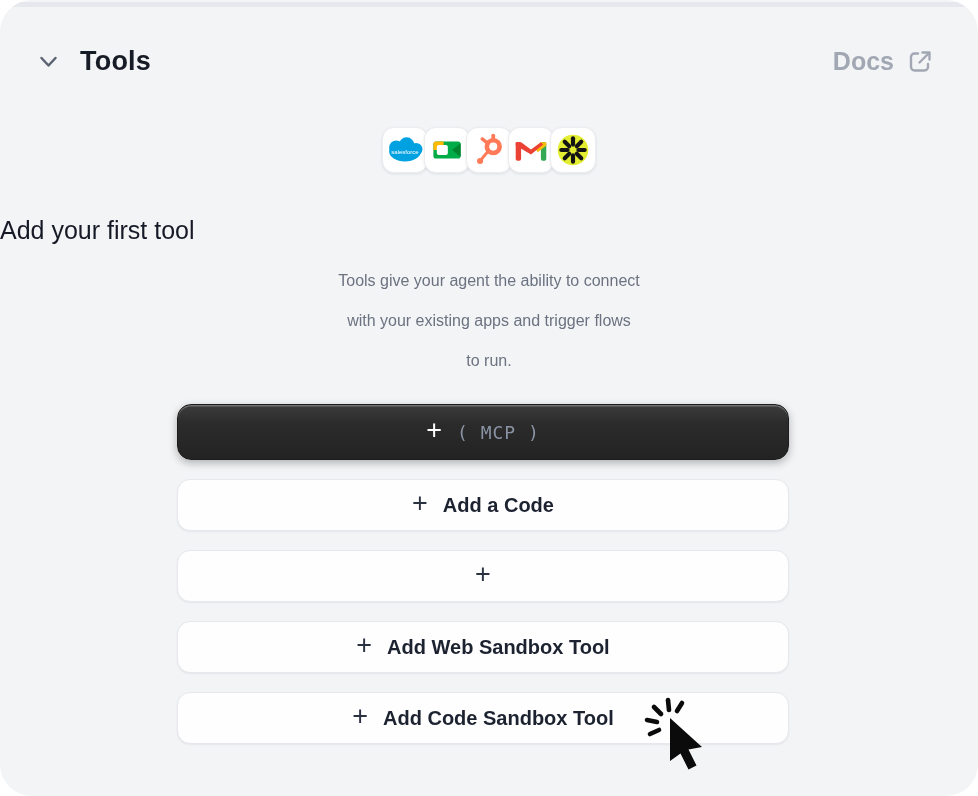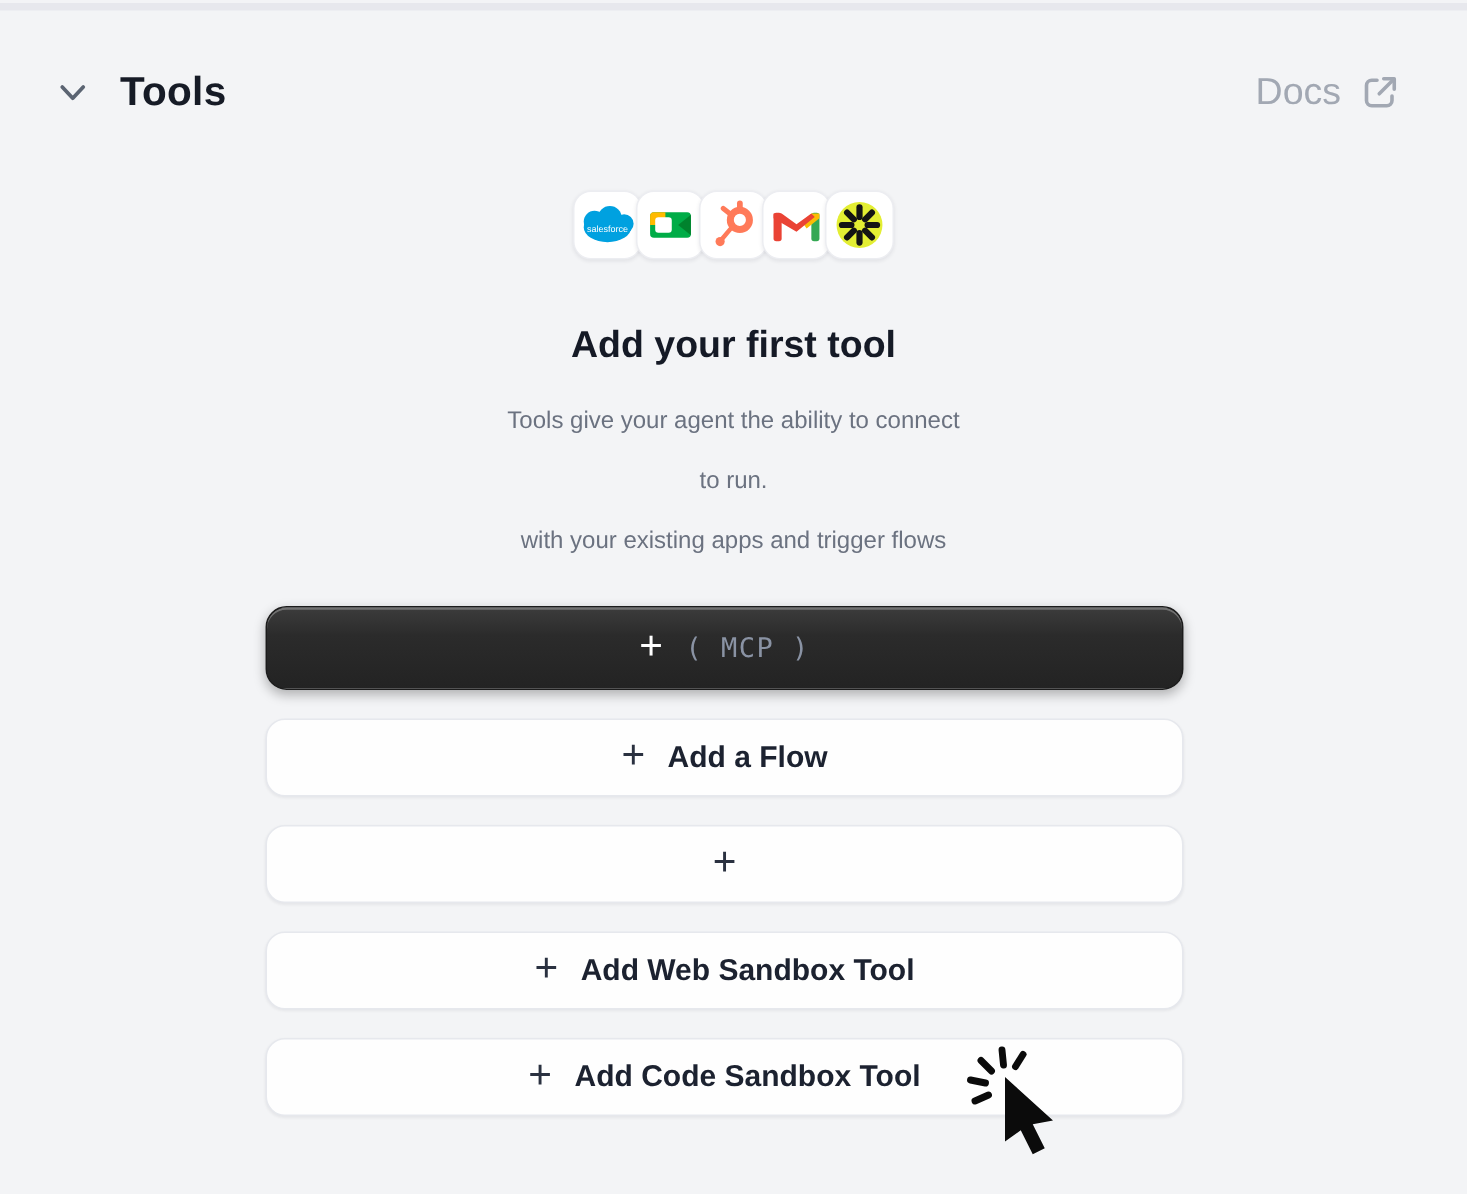--- a/index.html
+++ b/index.html
@@ -1,33 +1,33 @@
 <!DOCTYPE html>
 <html><head>
 <meta charset="utf-8">
 <style>
   html,body{margin:0;padding:0;}
   body{font-family:"Liberation Sans","DejaVu Sans",sans-serif;-webkit-font-smoothing:antialiased;}
-  .page{position:relative;width:978px;height:796px;background:#f3f4f6;overflow:hidden;}
+  .page{position:relative;width:978px;height:796px;background:#f3f4f6;overflow:hidden;border-radius:32px;}
   .top-band{position:absolute;top:2px;left:0;width:100%;height:5px;background:#e7e8ed;}
 
   
   .header{position:absolute;top:46px;left:36px;right:44px;display:flex;align-items:center;}
   .chevron-btn{display:flex;align-items:center;justify-content:center;width:24px;height:24px;cursor:pointer;background:none;border:none;padding:0;}
   .section-title{margin-left:20px;font-size:27px;font-weight:600;color:#161b26;letter-spacing:.2px;}
-  .docs-link{margin-left:auto;display:flex;align-items:center;gap:13px;cursor:pointer;color:#a2a8b3;font-size:25px;font-weight:400;text-decoration:none;}
+  .docs-link{margin-left:auto;display:flex;align-items:center;gap:13px;cursor:pointer;color:#a2a8b3;font-size:25px;font-weight:700;text-decoration:none;}
 
   
   .icons-row{position:absolute;top:127px;left:0;width:100%;display:flex;justify-content:center;}
   .tile{width:44px;height:44px;border-radius:12px;background:#fff;border:1px solid #ecedf1;box-shadow:0 1px 3px rgba(17,24,39,.09);display:flex;align-items:center;justify-content:center;position:relative;}
   .tile + .tile{margin-left:-4px;}
   .tile:nth-child(1){z-index:1}.tile:nth-child(2){z-index:2}.tile:nth-child(3){z-index:3}.tile:nth-child(4){z-index:4}.tile:nth-child(5){z-index:5}
 
   
-  .heading{position:absolute;top:216px;left:0;width:100%;text-align:center;font-size:25px;font-weight:700;color:#151a26;}
+  .heading{position:absolute;top:216px;left:0;width:100%;font-size:25px;font-weight:400;color:#151a26;}
   .description{position:absolute;top:261px;left:0;width:100%;text-align:center;font-size:16px;line-height:40px;color:#6b7280;}
 
   
   .buttons{position:absolute;top:404px;left:177px;width:612px;display:flex;flex-direction:column;gap:19px;}
   .btn{height:52px;border-radius:13px;display:flex;align-items:center;justify-content:center;gap:15px;font-size:20px;font-weight:600;color:#1c2230;background:#fefefe;border:1px solid #e6e8ed;box-shadow:0 1px 2px rgba(16,24,40,.06);cursor:pointer;font-family:inherit;padding:0;}
   .btn .plus{font-size:27px;font-weight:300;line-height:1;margin-top:-3px;color:#2a3140;}
   .btn-primary{height:56px;border-radius:14px;background:linear-gradient(180deg,#3c3c3c 0%,#2b2b2b 35%,#232323 100%);color:#fff;border:1px solid #1c1c1c;box-shadow:inset 0 1.5px 0 rgba(255,255,255,.28),0 3px 8px rgba(0,0,0,.28);}
   .btn-primary .plus{color:#fff;}
   .mcp-badge{font-family:"DejaVu Sans Mono","Liberation Mono",monospace;font-size:18px;font-weight:500;color:#8a93a4;letter-spacing:1px;margin-left:0;}
 
@@ -112,32 +112,32 @@
             <path d="M15.8 24.2 L10.8 29.2"></path>
         </g>
       </svg>
     </div>
   </div>
 
   <div class="heading">Add your first tool</div>
 
   <div class="description">
     <div>Tools give your agent the ability to connect</div>
+    <div>with your existing apps and trigger flows</div>
     <div>to run.</div>
-    <div>with your existing apps and trigger flows</div>
   </div>
 
   <div class="buttons">
     <button class="btn btn-primary">
       <span class="plus">+</span>
       <span class="mcp-badge">( MCP )</span>
     </button>
     <button class="btn">
       <span class="plus">+</span>
-      <span>Add a Flow</span>
+      <span>Add a Code</span>
     </button>
     <button class="btn">
       <span class="plus">+</span>
     </button>
     <button class="btn">
       <span class="plus">+</span>
       <span>Add Web Sandbox Tool</span>
     </button>
     <button class="btn">
       <span class="plus">+</span>

